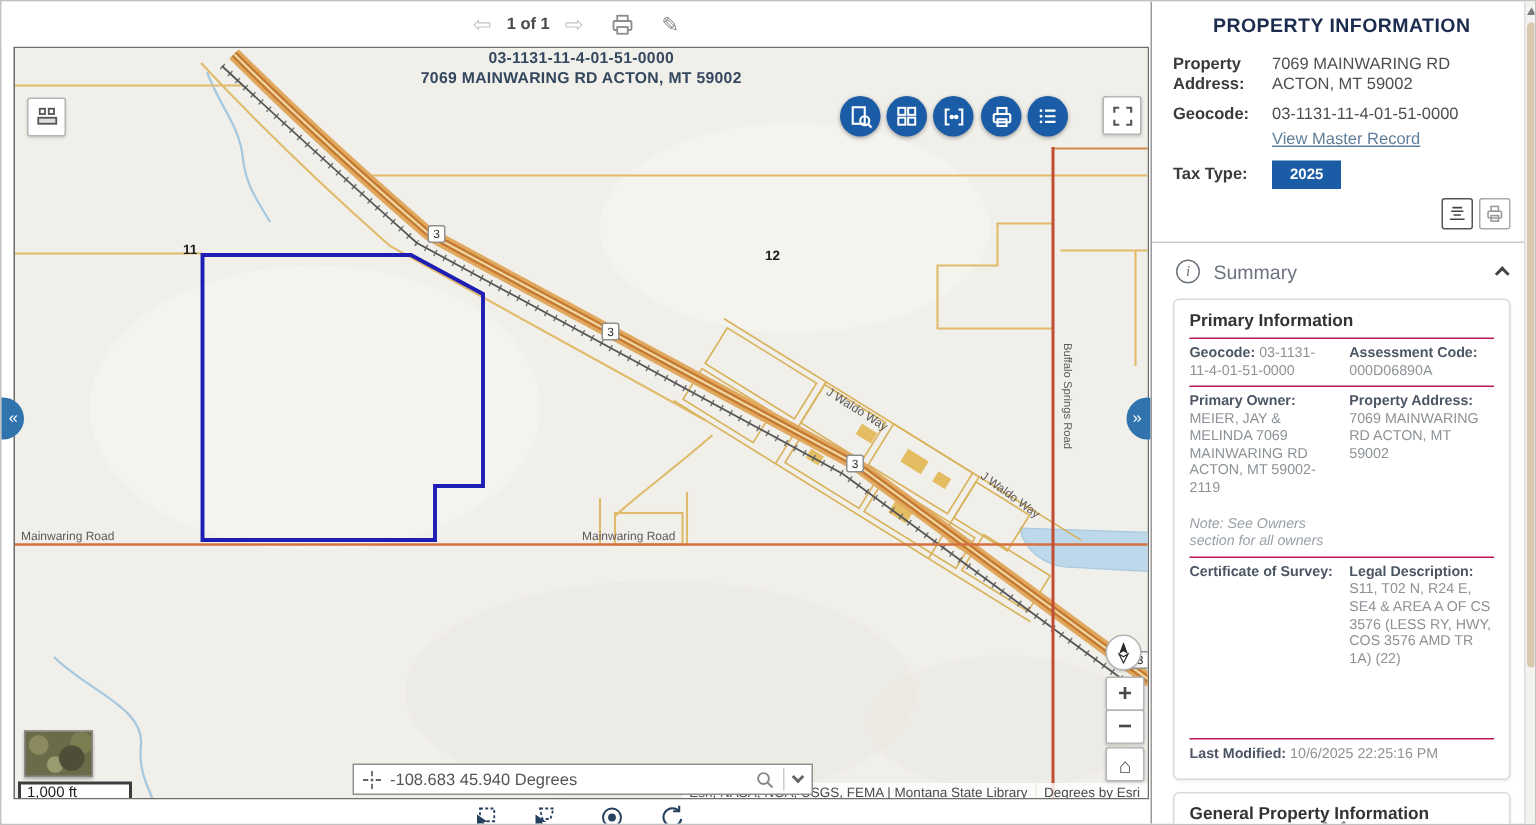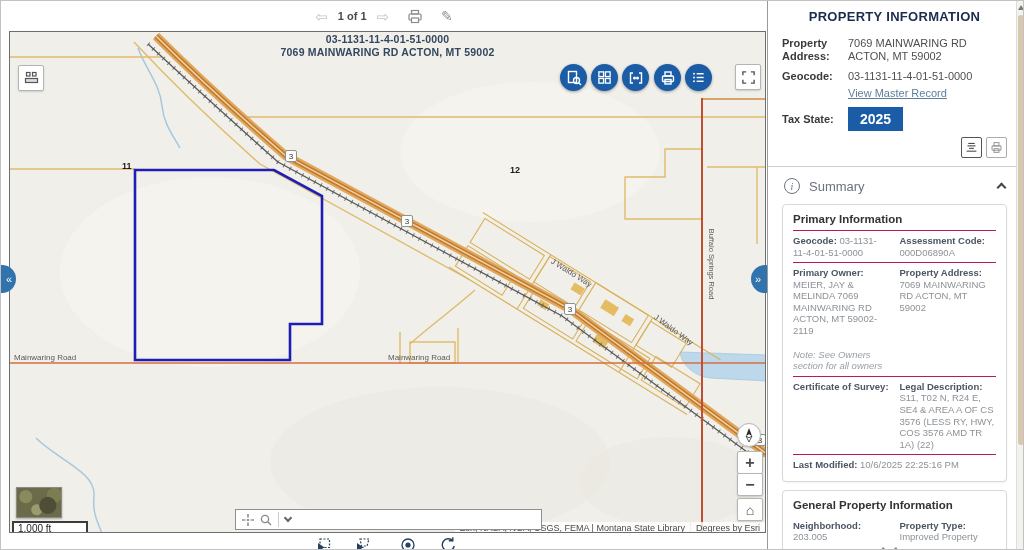--- a/index.html
+++ b/index.html
@@ -64,42 +64,42 @@
 
   
   .panel { position:absolute; left:766px; top:0; width:258px; height:550px; background:#fff;
            border-left:1px solid #9a9a9a; padding:8px 18px 0 14px; overflow:hidden; z-index:5; }
   .p-title { text-align:center; font-size:13px; font-weight:bold; color:#1c2c4e; letter-spacing:.3px;
              margin-bottom:13px; }
   .p-fields { display:grid; grid-template-columns:58px 1fr; column-gap:8px; row-gap:7px; font-size:11px; }
   .p-label { font-weight:bold; color:#3a3a3a; line-height:13px; }
   .p-value { color:#4f4f4f; line-height:13px; }
   .p-link { color:var(--link,#5f7e99); text-decoration:underline; cursor:pointer; display:inline-block; margin-top:4px; }
-  .tax-btn { background:var(--accent,#1b5ca6); color:#fff; font-size:14px; font-weight:bold;
+  .tax-btn { background:var(--accent,#1b5ca6); color:#fff; font-size:10px; font-weight:bold;
              border:none; padding:4px 12px; cursor:pointer; width:max-content; }
   .p-iconrow { display:flex; justify-content:flex-end; gap:4px; margin-top:6px; }
   .p-iconbtn { width:21px; height:21px; background:#fff; display:flex; align-items:center; justify-content:center;
                cursor:pointer; border-radius:2px; }
   .p-iconbtn.b1 { border:1px solid #555; }
   .p-iconbtn.b2 { border:1px solid #ababab; }
   .p-div { border:none; border-top:1px solid #ccc; margin:8px -18px 0 -14px; }
   .p-summary { display:flex; align-items:center; gap:9px; padding:11px 2px 10px 2px; }
   .info-icon { width:16px; height:16px; border-radius:50%; border:1.5px solid #6d757c; color:#6d757c;
                font-family:"Liberation Serif",serif; font-size:10px; display:flex; align-items:center;
                justify-content:center; font-style:italic; }
   .p-summary .txt { font-size:13px; color:#6b7280; }
   .p-summary .chevron { margin-left:auto; width:7px; height:7px; border-left:2px solid #444;
                         border-top:2px solid #444; transform:rotate(45deg); margin-top:3px; cursor:pointer; }
   .card { border:1px solid #d9d9d9; border-radius:4px; background:#fff; padding:8px 10px 6px 10px;
           margin-bottom:8px; box-shadow:0 1px 2px rgba(0,0,0,.05); }
   .card h3 { font-size:11.5px; color:#333; margin-bottom:5px; }
   .frow { display:grid; grid-template-columns:1fr 1fr; column-gap:10px; padding:4px 0;
           border-top:1px solid #be185d; font-size:9.5px; line-height:1.22; }
   .frow.first { border-top:none; }
-  .frow.full { grid-template-columns:1fr; }
+  .frow.full { grid-template-columns:1fr;margin-top:43px; }
   .flabel { font-weight:bold; color:#4b5563; }
   .fval { color:#8d9296; }
   .fnote { color:#9aa0a6; font-style:italic; display:block; margin-top:12px; }
   .panel-chev-down { position:absolute; left:116px; bottom:-3px; width:11px; height:11px;
                      border-left:2px solid #888; border-top:2px solid #888; transform:rotate(225deg); cursor:pointer; }
 
   
   .p-scroll { position:absolute; right:0; top:0; width:9px; height:550px; background:#f4f2ef;
               border-left:1px solid #ddd; }
   .p-scroll .up { position:absolute; top:4px; left:1px; width:0; height:0;
@@ -311,20 +311,21 @@
     </div>
 
     <div class="thumbnail"></div>
     <div class="scalebar">1,000 ft</div>
 
     <div class="coord-box">
       <svg width="12" height="12" viewBox="0 0 12 12" stroke="#666" stroke-width="1.2">
         <path d="M6,0 V3.5 M6,8.5 V12 M0,6 H3.5 M8.5,6 H12"></path>
           <circle cx="6" cy="6" r="1" fill="#666" stroke="none"></circle>
       </svg>
+      <span class="coord-text">-108.683 45.940 Degrees</span>
       <svg width="12" height="12" viewBox="0 0 12 12" fill="none" stroke="#888" stroke-width="1.3">
         <circle cx="5" cy="5" r="3.6"></circle>
           <path d="M7.8,7.8 L11,11"></path>
       </svg>
       <span class="coord-div"></span>
       <span class="chev down"></span>
     </div>
 
     <div class="attrib">
       <div>Esri, NASA, NGA, USGS, FEMA | Montana State Library</div>
@@ -369,21 +370,21 @@
     <div class="p-fields">
       <span class="p-label">Property Address:</span>
       <span class="p-value">7069 MAINWARING RD ACTON, MT 59002</span>
 
       <span class="p-label">Geocode:</span>
       <span class="p-value">
         <span>03-1131-11-4-01-51-0000</span><br>
         <a class="p-link">View Master Record</a>
       </span>
 
-      <span class="p-label" style="align-self:center;">Tax State:</span>
+      <span class="p-label" style="align-self:center;">Tax Type:</span>
       <button class="tax-btn">2025</button>
     </div>
 
     <div class="p-iconrow">
       <span class="p-iconbtn b1">
         <svg width="13" height="13" viewBox="0 0 16 16" stroke="#444" stroke-width="1.3">
           <path d="M4,3 H12"></path>
             <path d="M3,6 H13"></path>
             <path d="M5,9 H11"></path>
             <path d="M2,12.5 H14"></path>

